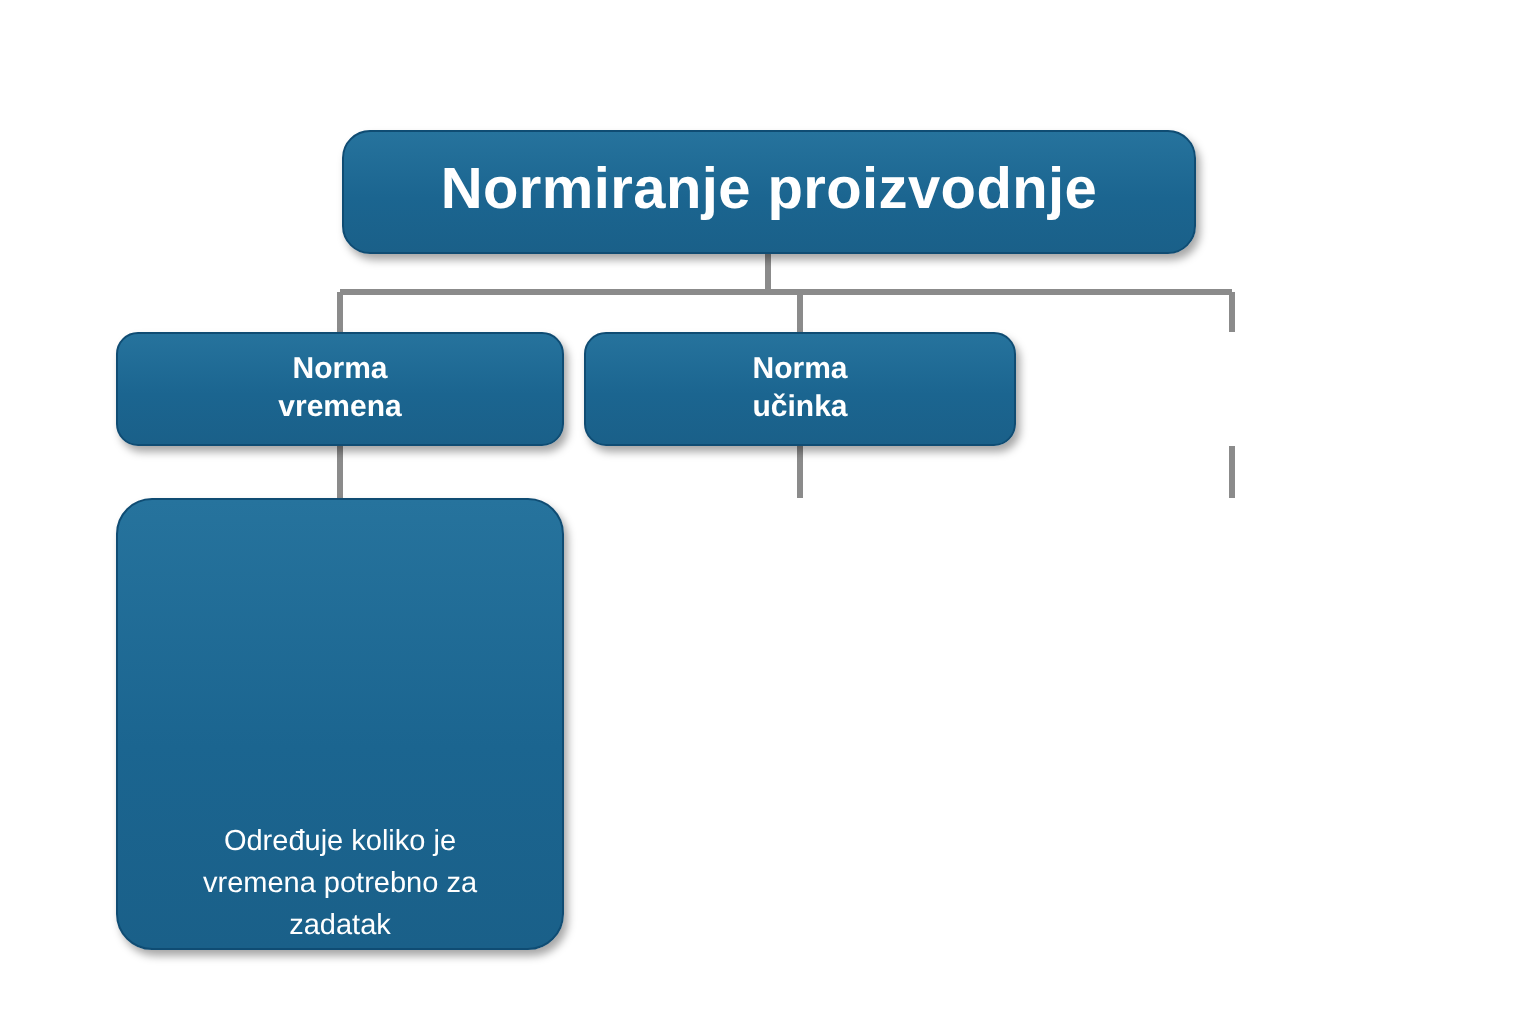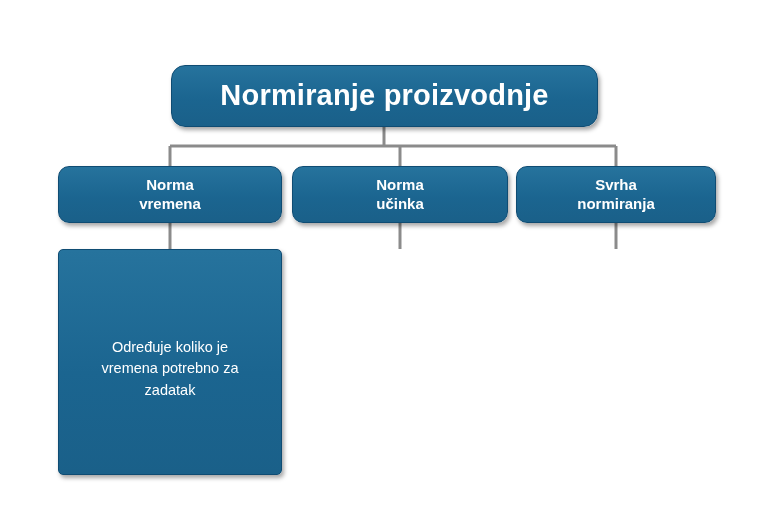--- a/index.html
+++ b/index.html
@@ -69,22 +69,22 @@
     font-size: 15px;
     font-weight: bold;
     line-height: 1.25;
   }
   .head-1 { left: 58px;  top: 166px; width: 224px; }
   .head-2 { left: 292px; top: 166px; width: 216px; }
   .head-3 { left: 516px; top: 166px; width: 200px; }
 
   
   .node-body {
-    border-radius: 5px;
-    align-items: center;
+    border-radius: 18px;
+    align-items: flex-end;
     font-size: 14.5px;
     line-height: 1.45;
     padding-top: 14px;
   }
   .body-1 { left: 58px;  top: 249px; width: 224px; height: 226px; }
   .body-2 { left: 292px; top: 249px; width: 216px; height: 226px; }
   .body-3 { left: 516px; top: 249px; width: 200px; height: 226px; }
 
   .node-body .label {
     width: 100%;
@@ -125,24 +125,20 @@
   </div>
 
   <div class="node node-head head-1">
     <span class="label">Norma
 vremena</span>
   </div>
   <div class="node node-head head-2">
     <span class="label">Norma
 učinka</span>
   </div>
-  <div class="node node-head head-3">
-    <span class="label">Svrha
-normiranja</span>
-  </div>
 
   <div class="node node-body body-1">
     <span class="label">Određuje koliko je
 vremena potrebno za
 zadatak</span>
   </div>
 
 </div>
 
 </body></html>

